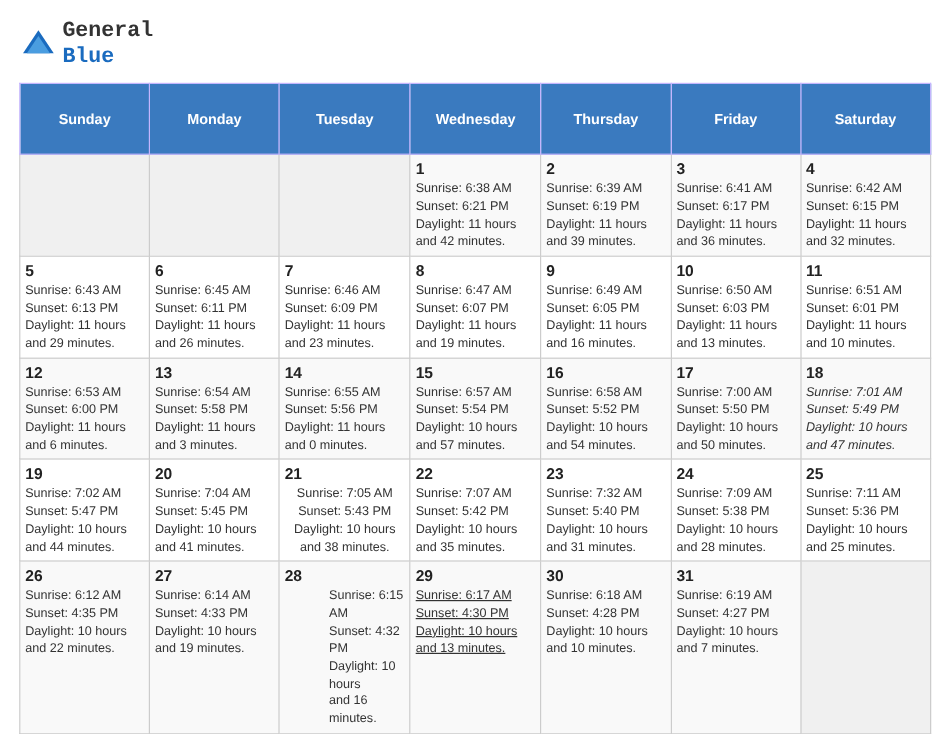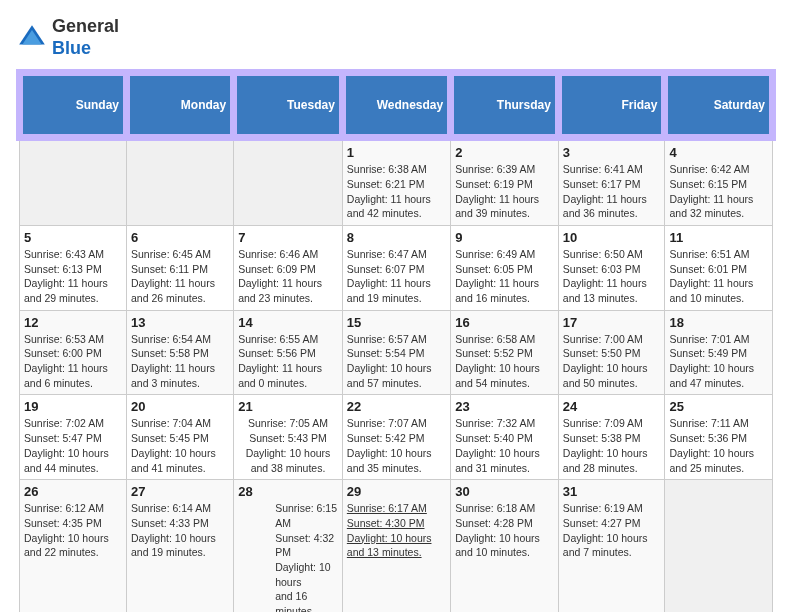--- a/index.html
+++ b/index.html
@@ -8,20 +8,21 @@
       background: #fff;
       width: 792px;
       min-height: 612px;
       padding: 16px;
     }
     .header {
       display: flex;
       justify-content: space-between;
       align-items: flex-start;
       margin-bottom: 10px;
+      font-family: Liberation Mono, monospace;
     }
     .logo {
       display: flex;
       align-items: center;
       gap: 4px;
     }
     .logo-text {
       font-size: 18px;
       font-weight: bold;
       line-height: 1.2;
@@ -46,24 +47,24 @@
     }
     .calendar {
       width: 100%;
       border-collapse: collapse;
       font-size: 11px;
     }
     .calendar thead th {
       background: #3a7abf;
       color: #fff;
       padding: 22px 4px;
-      text-align: right;
+      text-align: center;
       font-size: 12px;
       font-weight: bold;
-      border: 7px solid #c4b5fd;
+      border: 1px solid #c4b5fd;
     }
     .calendar tbody td {
       border: 1px solid #ccc;
       vertical-align: top;
       padding: 4px;
       width: 110px;
       min-height: 80px;
       background: #fff;
     }
     .calendar tbody tr:nth-child(odd) td {
@@ -235,21 +236,21 @@
         </td>
         <td>
           <div class="day-number">17</div>
           <div class="day-info" style="white-space: pre-line;">Sunrise: 7:00 AM
 Sunset: 5:50 PM
 Daylight: 10 hours
 and 50 minutes.</div>
         </td>
         <td>
           <div class="day-number">18</div>
-          <div class="day-info" style="white-space: pre-line;">Sunrise: 7:01 AM
+          <div class="day-info" style="white-space: pre-line; font-style: italic;">Sunrise: 7:01 AM
 Sunset: 5:49 PM
 Daylight: 10 hours
 and 47 minutes.</div>
         </td>
       </tr>
       <tr>
         <td>
           <div class="day-number">19</div>
           <div class="day-info" style="white-space: pre-line;">Sunrise: 7:02 AM
 Sunset: 5:47 PM

